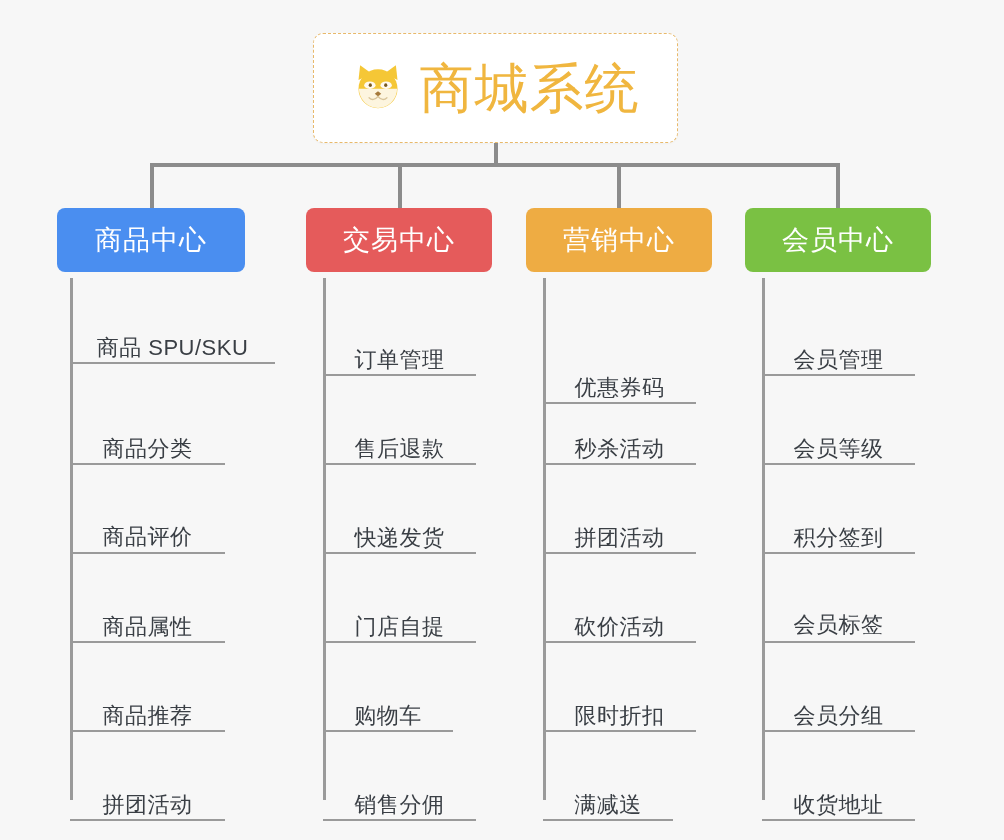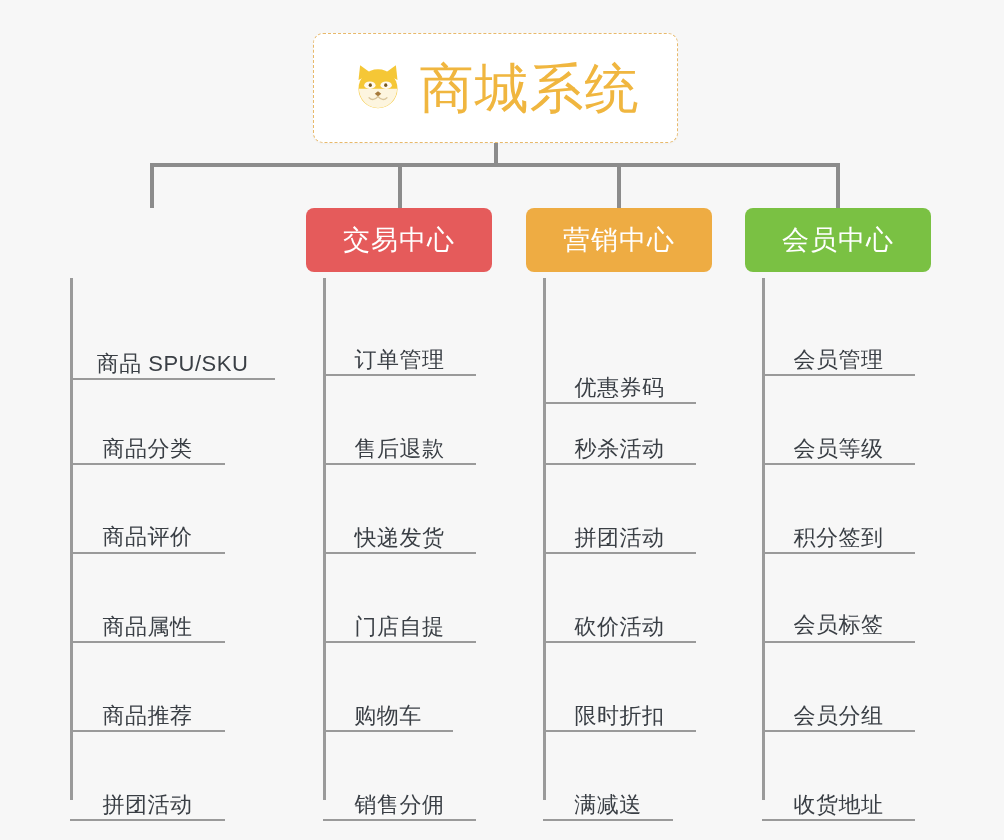--- a/index.html
+++ b/index.html
@@ -125,33 +125,36 @@
     <span class="root-title" style="color: rgb(240, 182, 63);">商城系统</span>
   </div>
 
   <div class="conn conn-v" style="left: 494px; top: 143px; height: 22px; background: rgb(140, 140, 140);"></div>
   <div class="conn conn-h" style="left: 150px; top: 163px; width: 690px; background: rgb(140, 140, 140);"></div>
   <div class="conn conn-v" style="left: 150px; top: 163px; height: 45px; background: rgb(140, 140, 140);"></div>
   <div class="conn conn-v" style="left: 398px; top: 163px; height: 45px; background: rgb(140, 140, 140);"></div>
   <div class="conn conn-v" style="left: 617px; top: 163px; height: 45px; background: rgb(140, 140, 140);"></div>
   <div class="conn conn-v" style="left: 836px; top: 163px; height: 45px; background: rgb(140, 140, 140);"></div>
 
+  <div class="cat-box" style="left: 57px; top: 208px; width: 188px; background: rgb(74, 142, 240); color: rgb(255, 255, 255);">
+    <span>商品中心</span>
+  </div>
   <div class="cat-box" style="left: 306px; top: 208px; width: 186px; background: rgb(229, 91, 91); color: rgb(255, 255, 255);">
     <span>交易中心</span>
   </div>
   <div class="cat-box" style="left: 526px; top: 208px; width: 186px; background: rgb(238, 172, 67); color: rgb(255, 255, 255); font-family: Liberation Mono, monospace;">
     <span>营销中心</span>
   </div>
   <div class="cat-box" style="left: 745px; top: 208px; width: 186px; background: rgb(122, 193, 67); color: rgb(255, 255, 255);">
     <span>会员中心</span>
   </div>
 
   <div class="branch" style="left:70px;">
     <div class="spine"></div>
-    <div class="leaf" style="top:72px;  width:205px;">
+    <div class="leaf" style="top:56px;  width:205px;">
       <span class="leaf-label">商品 SPU/SKU</span>
       </div>
     <div class="leaf" style="top:157px; width:155px;">
       <span class="leaf-label">商品分类</span>
       </div>
     <div class="leaf" style="top:246px; width:155px;align-items:center;">
       <span class="leaf-label">商品评价</span>
       </div>
     <div class="leaf" style="top:335px; width:155px;">
       <span class="leaf-label">商品属性</span>

